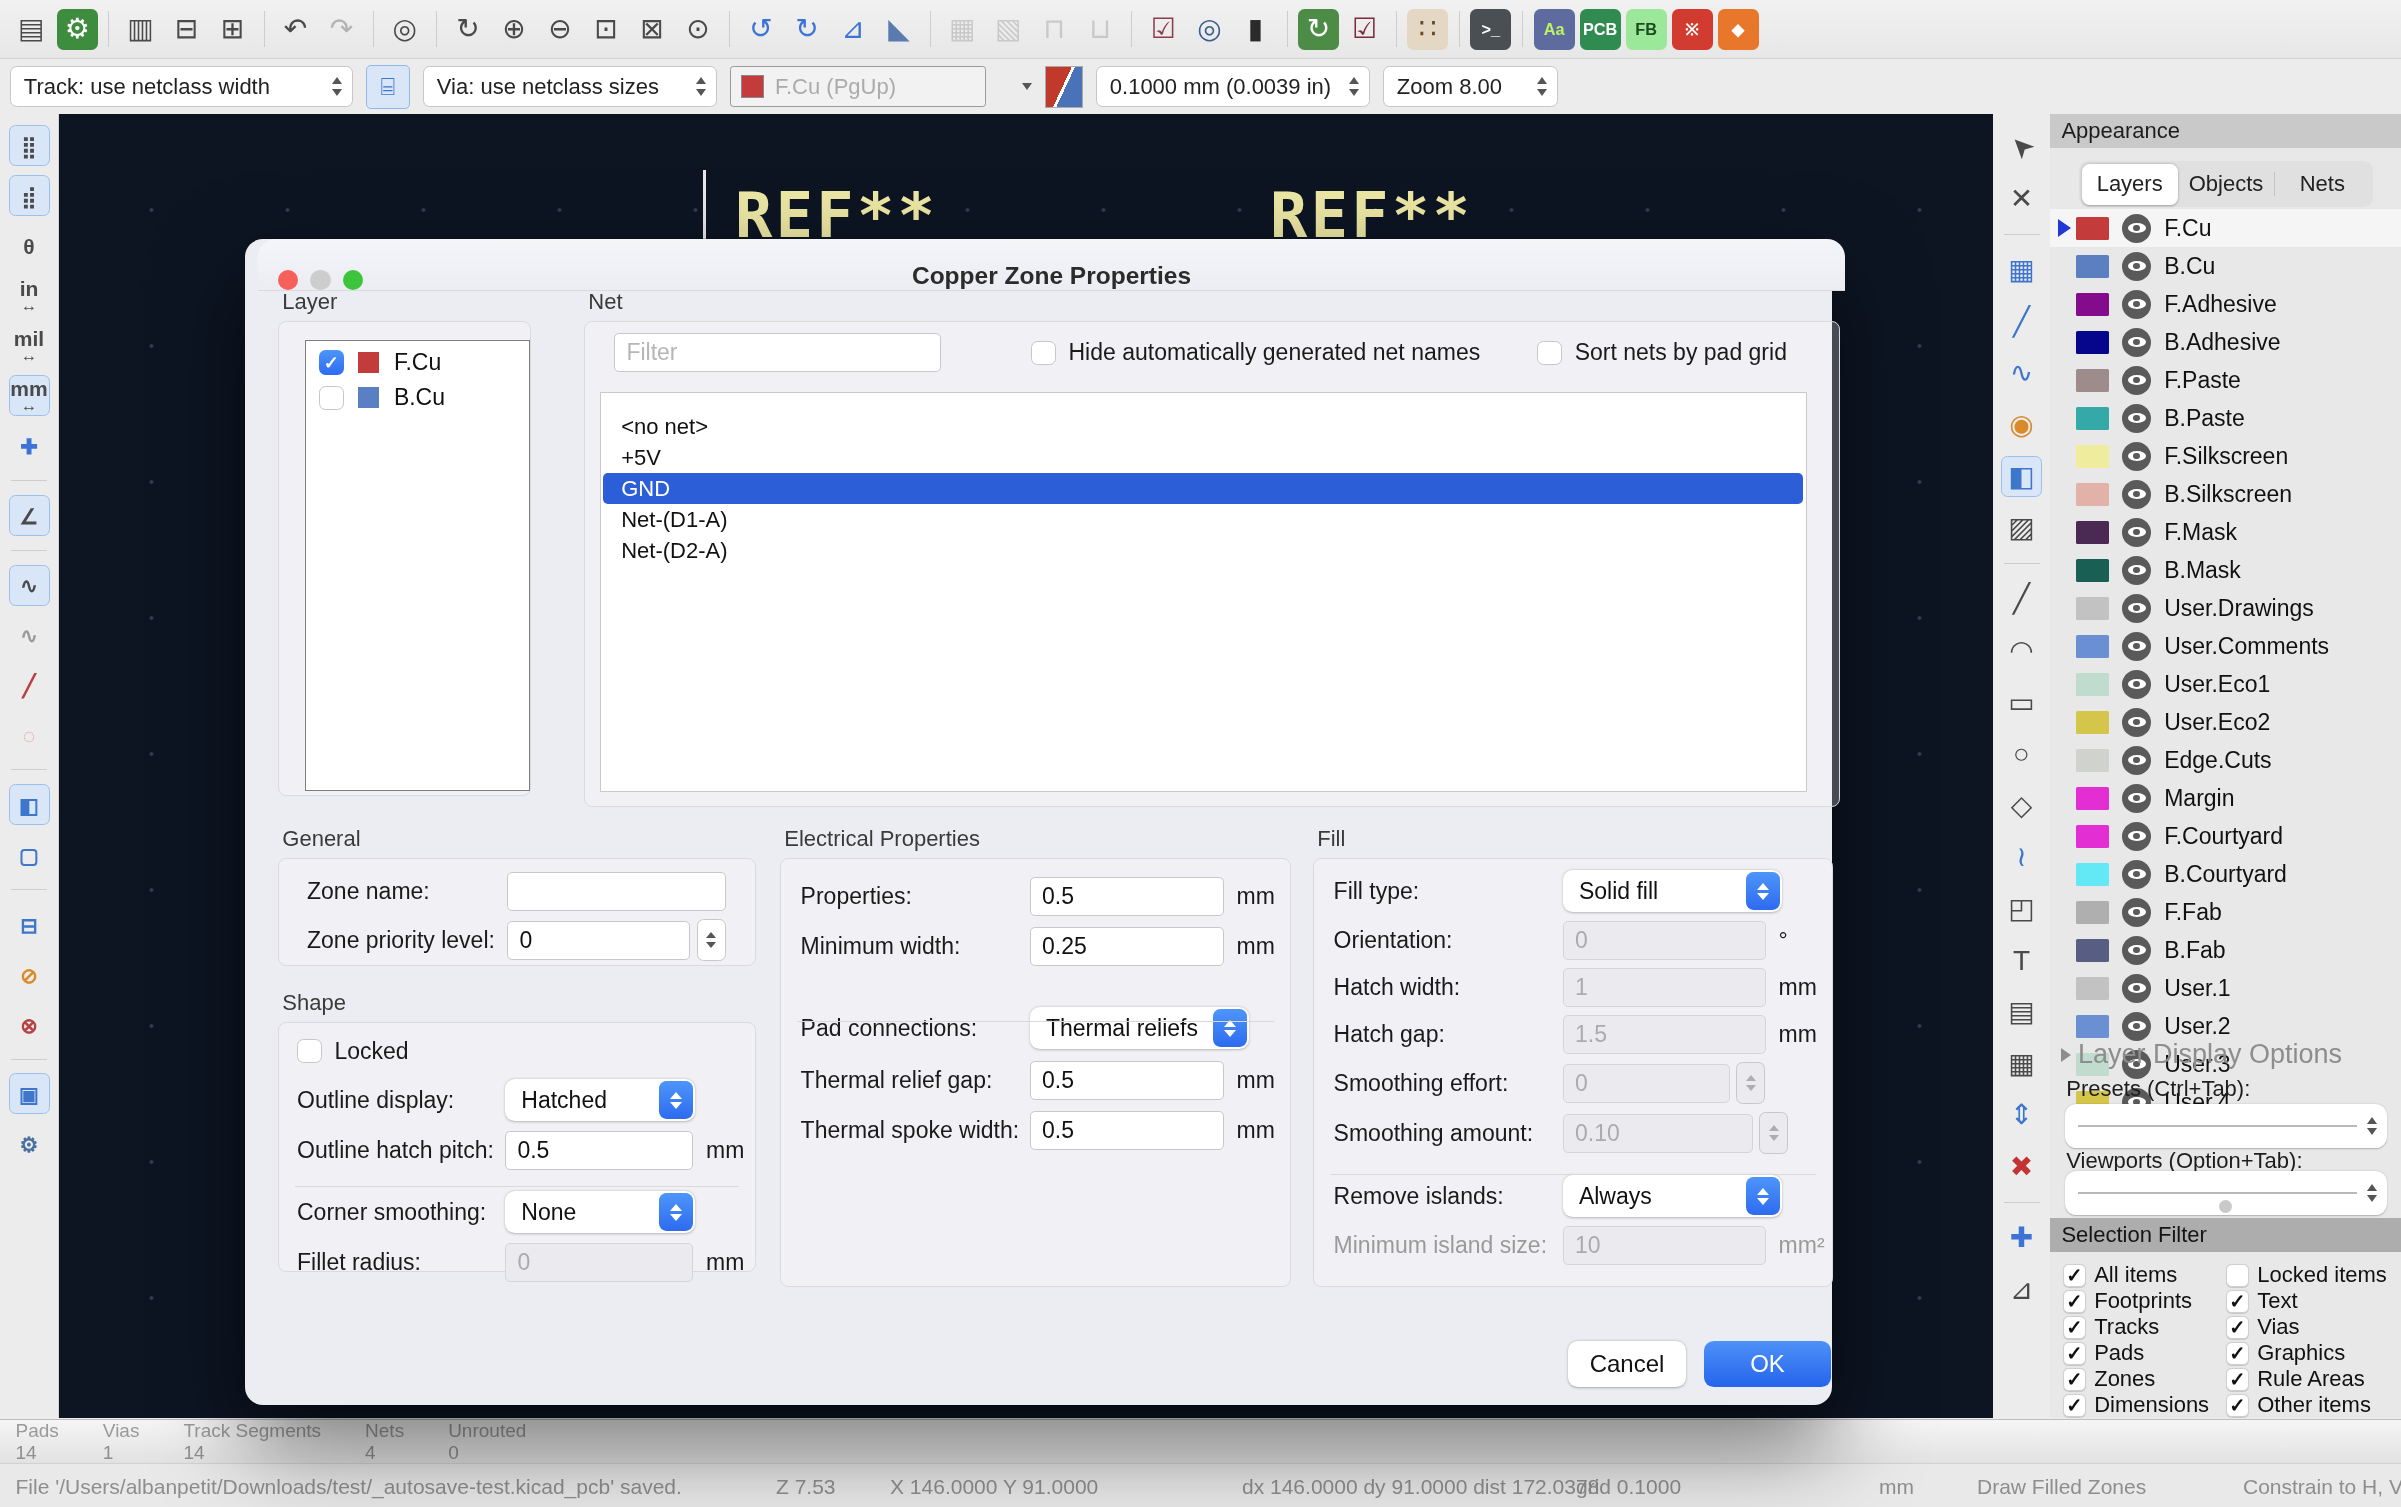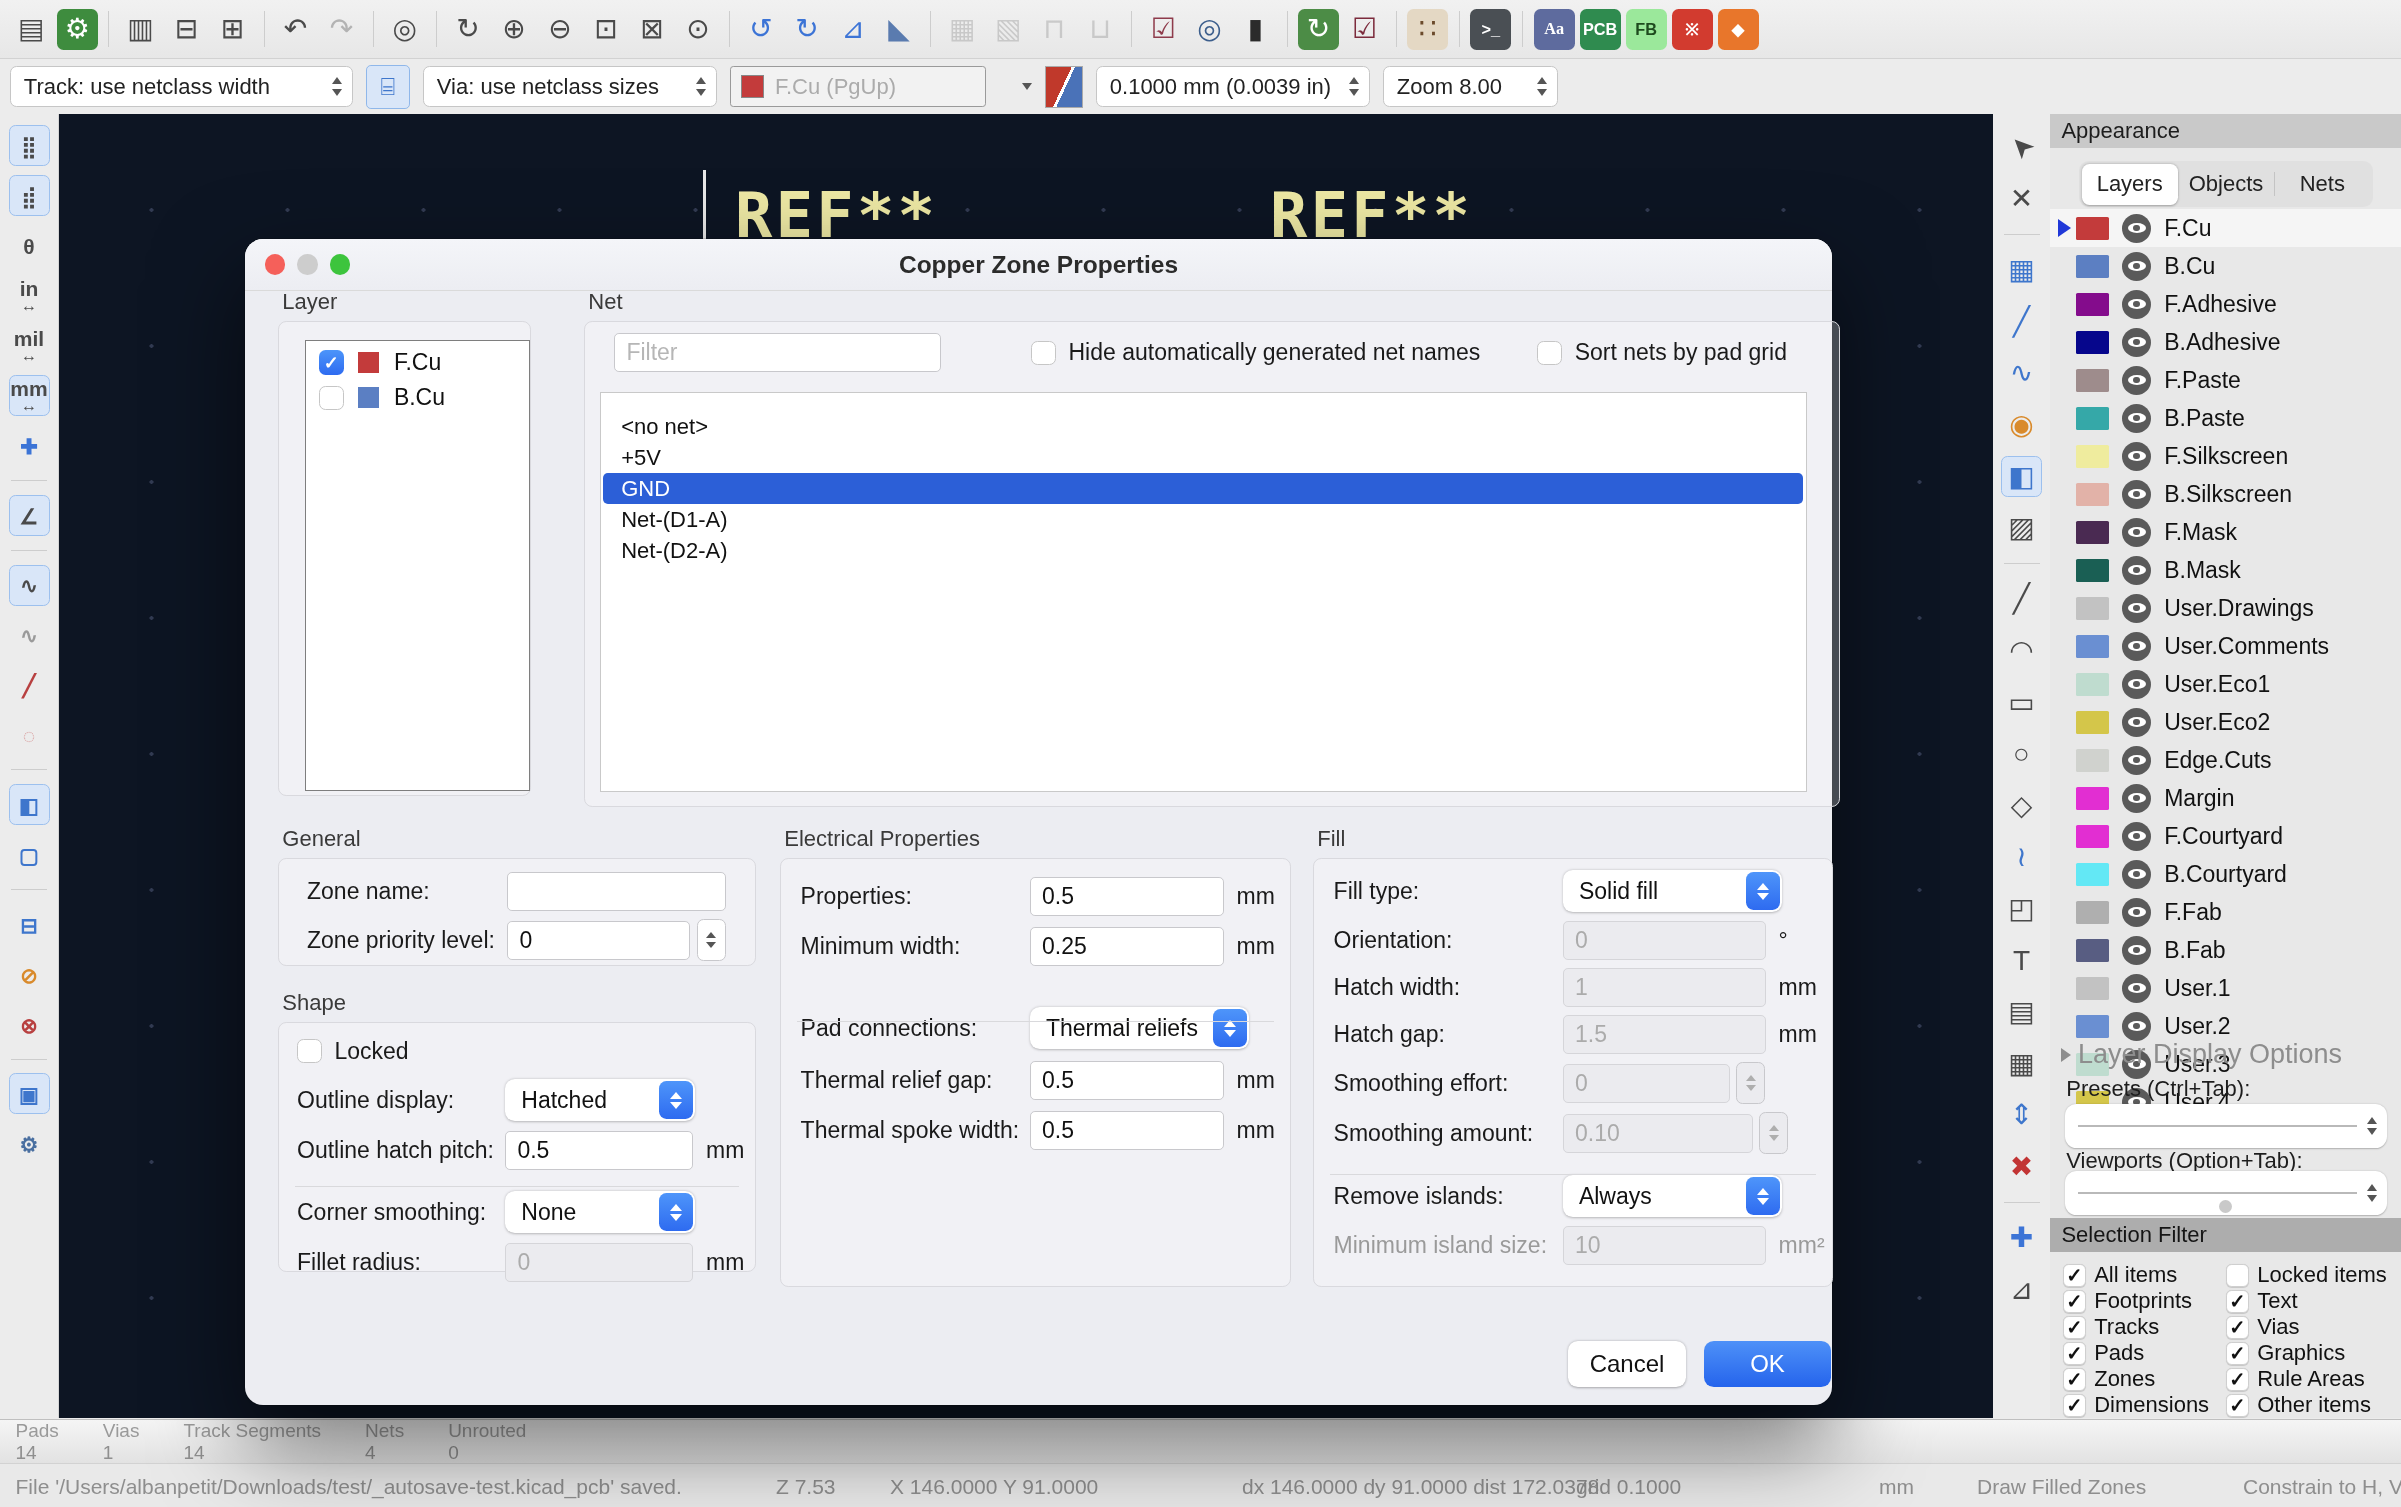--- a/index.html
+++ b/index.html
@@ -107,22 +107,22 @@
     border-top:0.8px solid #BFBFBF; display:flex; padding-left:15.5px; }
   .cnt { display:flex; flex-direction:column; justify-content:center; margin-right:44px; }
   .cnt .l { font-size:19px; color:#9A9A9A; }
   .cnt .v { font-size:19px; color:#8F8F8F; }
   #status2 { left:0; top:1463px; width:2401px; height:45px; background:#E9E9E9; border-top:0.8px solid #D2D2D2; }
   #status2 span { position:absolute; top:11.4px; font-size:21px; color:#8E8E8E; white-space:nowrap; }
 
   
   #dialog { left:245px; top:239px; width:1587px; height:1166px; background:#ECEDF2; border-radius:18px;
     box-shadow:0 37px 90px rgba(0,0,0,.55), 0 0 0 0.8px rgba(0,0,0,.18); z-index:10; }
-  #dlg-titlebar { left:0; top:0; width:1587px; height:52px; background:linear-gradient(#F4F5F9,#ECEDF2);
-    border-bottom:0.8px solid #DADADA; border-radius:18px 18px 0 0; display:flex; align-items:center; }
+  #dlg-titlebar { left:13px; top:0; width:1587px; height:52px; background:linear-gradient(#F4F5F9,#ECEDF2);
+    border-bottom:0.8px solid #DADADA; border-radius:18px 18px 0 0; display:flex; align-items:flex-end; }
   .tl { width:20.4px; height:20.4px; border-radius:50%; margin-left:12.3px; }
   .tl.red { background:#F5605A; margin-left:19.6px; }
   .tl.yel { background:#CDCDCD; }
   .tl.grn { background:#3DC43D; }
   #dlg-title { position:absolute; left:0; right:0; text-align:center; font-size:24.5px; font-weight:bold; color:#2b2b2b; }
 
   .group { position:absolute; background:rgba(255,255,255,.25); border:0.8px solid #D9D9DE; border-radius:8.2px; }
   .gtitle { position:absolute; top:-33px; left:3.3px; font-size:22px; color:#3A3A3A; }
   .frow { display:flex; align-items:center; }
   .flabel { font-size:23px; color:#1A1A1A; flex:none; }
@@ -253,21 +253,21 @@
     <span class="tbi sep"></span>
 
     <span class="tbi" style="color: rgb(107, 74, 43); background: rgb(228, 216, 196);">∷</span>
 
     <span class="tbi sep"></span>
 
     <span class="tbi badge" style="color: rgb(255, 255, 255); background: rgb(74, 79, 84);">&gt;_</span>
 
     <span class="tbi sep"></span>
 
-    <span class="tbi badge" style="color: #ffffff; background: rgb(94, 107, 158); font-family: Liberation Serif, serif;">Aa</span>
+    <span class="tbi badge" style="color: #bef264; background: rgb(94, 107, 158);">Aa</span>
 
     <span class="tbi badge" style="color: rgb(255, 255, 255); background: rgb(47, 139, 79);">PCB</span>
 
     <span class="tbi badge" style="color: rgb(30, 74, 30); background: rgb(155, 232, 155);">FB</span>
 
     <span class="tbi badge" style="color: rgb(255, 255, 255); background: rgb(210, 59, 47);">※</span>
 
     <span class="tbi badge" style="color: rgb(255, 255, 255); background: rgb(232, 118, 43);">◆</span>
   </div>
 

